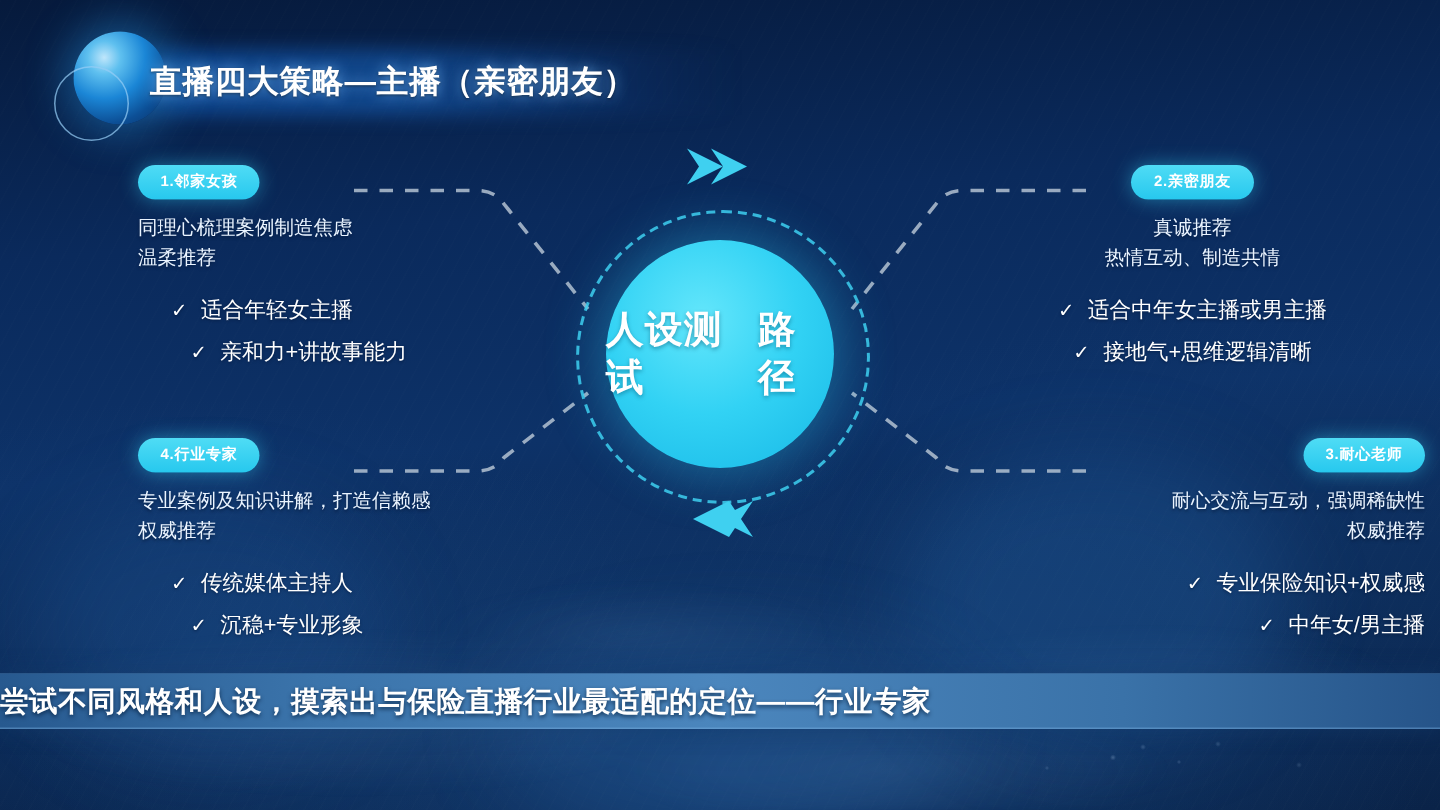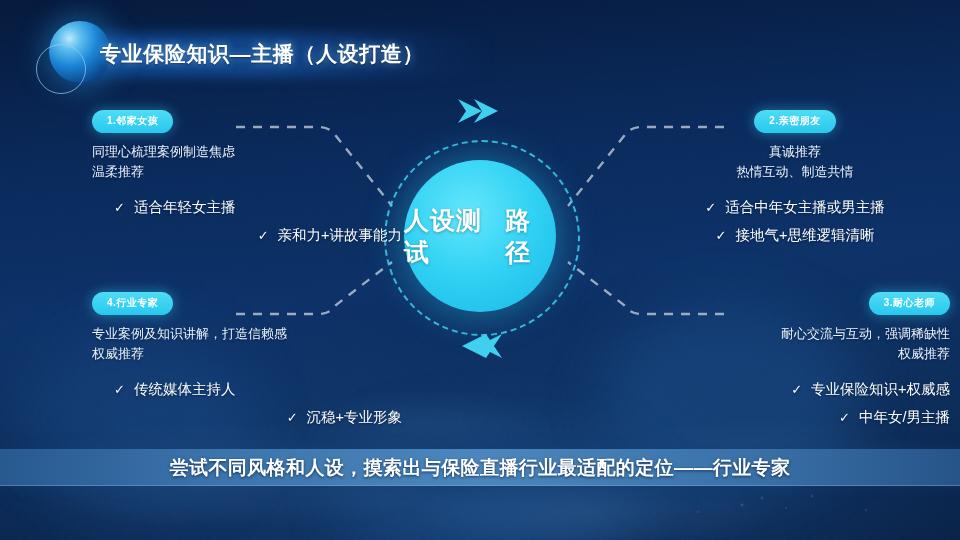--- a/index.html
+++ b/index.html
@@ -118,29 +118,29 @@
   .bullet{
     font-size:14.5px;line-height:1.95;color:#ffffff;white-space:nowrap;
     text-shadow:0 1px 2px rgba(0,20,50,.6);
   }
   .bullet .ck{
     display:inline-block;color:#ffffff;font-size:13px;font-weight:normal;
     margin-right:9px;
   }
   .q1 .bullets,.q4 .bullets{padding-left:22px;}
   .q2 .bullet,.q3 .bullet{direction:ltr;}
-  .q1 .b2,.q4 .b2{margin-left:0;text-align:right;}
+  .q1 .b2,.q4 .b2{margin-left:13px;}
   .q2 .b1{margin-right:0;}
   .q2 .b2{margin-right:0;}
 
   
   .banner{
     position:absolute;left:0;top:449px;width:960px;height:37px;
     background:linear-gradient(90deg,#27598f 0%,#3b74ab 22%,#4b86bd 50%,#3a72a8 78%,#265489 100%);
-    display:flex;align-items:center;justify-content:center;
+    display:flex;align-items:center;justify-content:flex-start;
     box-shadow:0 0 14px rgba(20,60,110,.5);
   }
   .banner-line-t{position:absolute;left:0;top:449px;width:960px;height:1px;background:rgba(150,200,240,.55);}
   .banner-line-b{position:absolute;left:0;top:485px;width:960px;height:1px;background:rgba(120,175,225,.45);}
   .banner span{
     color:#ffffff;font-size:19px;font-weight:bold;letter-spacing:.4px;
     text-shadow:0 1px 3px rgba(0,25,55,.75);white-space:nowrap;
   }
 </style>
 </head>
@@ -151,21 +151,21 @@
   <div class="tex a"></div>
   <div class="tex b"></div>
   <div class="tex c"></div>
   <div class="glowblob blob1"></div>
   <div class="glowblob blob2"></div>
   <div class="glowblob blob3"></div>
 
   <div class="hdr-glow"></div>
   <div class="sphere"></div>
   <div class="sphere-ring"></div>
-  <div class="hdr-title">专业保险知识—主播（人设打造）</div>
+  <div class="hdr-title">直播四大策略—主播（亲密朋友）</div>
 
   <svg class="connectors" viewBox="0 0 960 540" xmlns="http://www.w3.org/2000/svg">
     <g fill="none" stroke="#b9c7d6" stroke-width="2.4" stroke-dasharray="9 8" opacity="0.82">
       <path d="M236 127 H 318 Q 330 127 336 136 L 392 206"></path>
       <path d="M724 127 H 642 Q 630 127 624 136 L 568 206"></path>
       <path d="M236 314 H 318 Q 330 314 336 305 L 392 262"></path>
       <path d="M724 314 H 642 Q 630 314 624 305 L 568 262"></path>
     </g>
   </svg>
 

